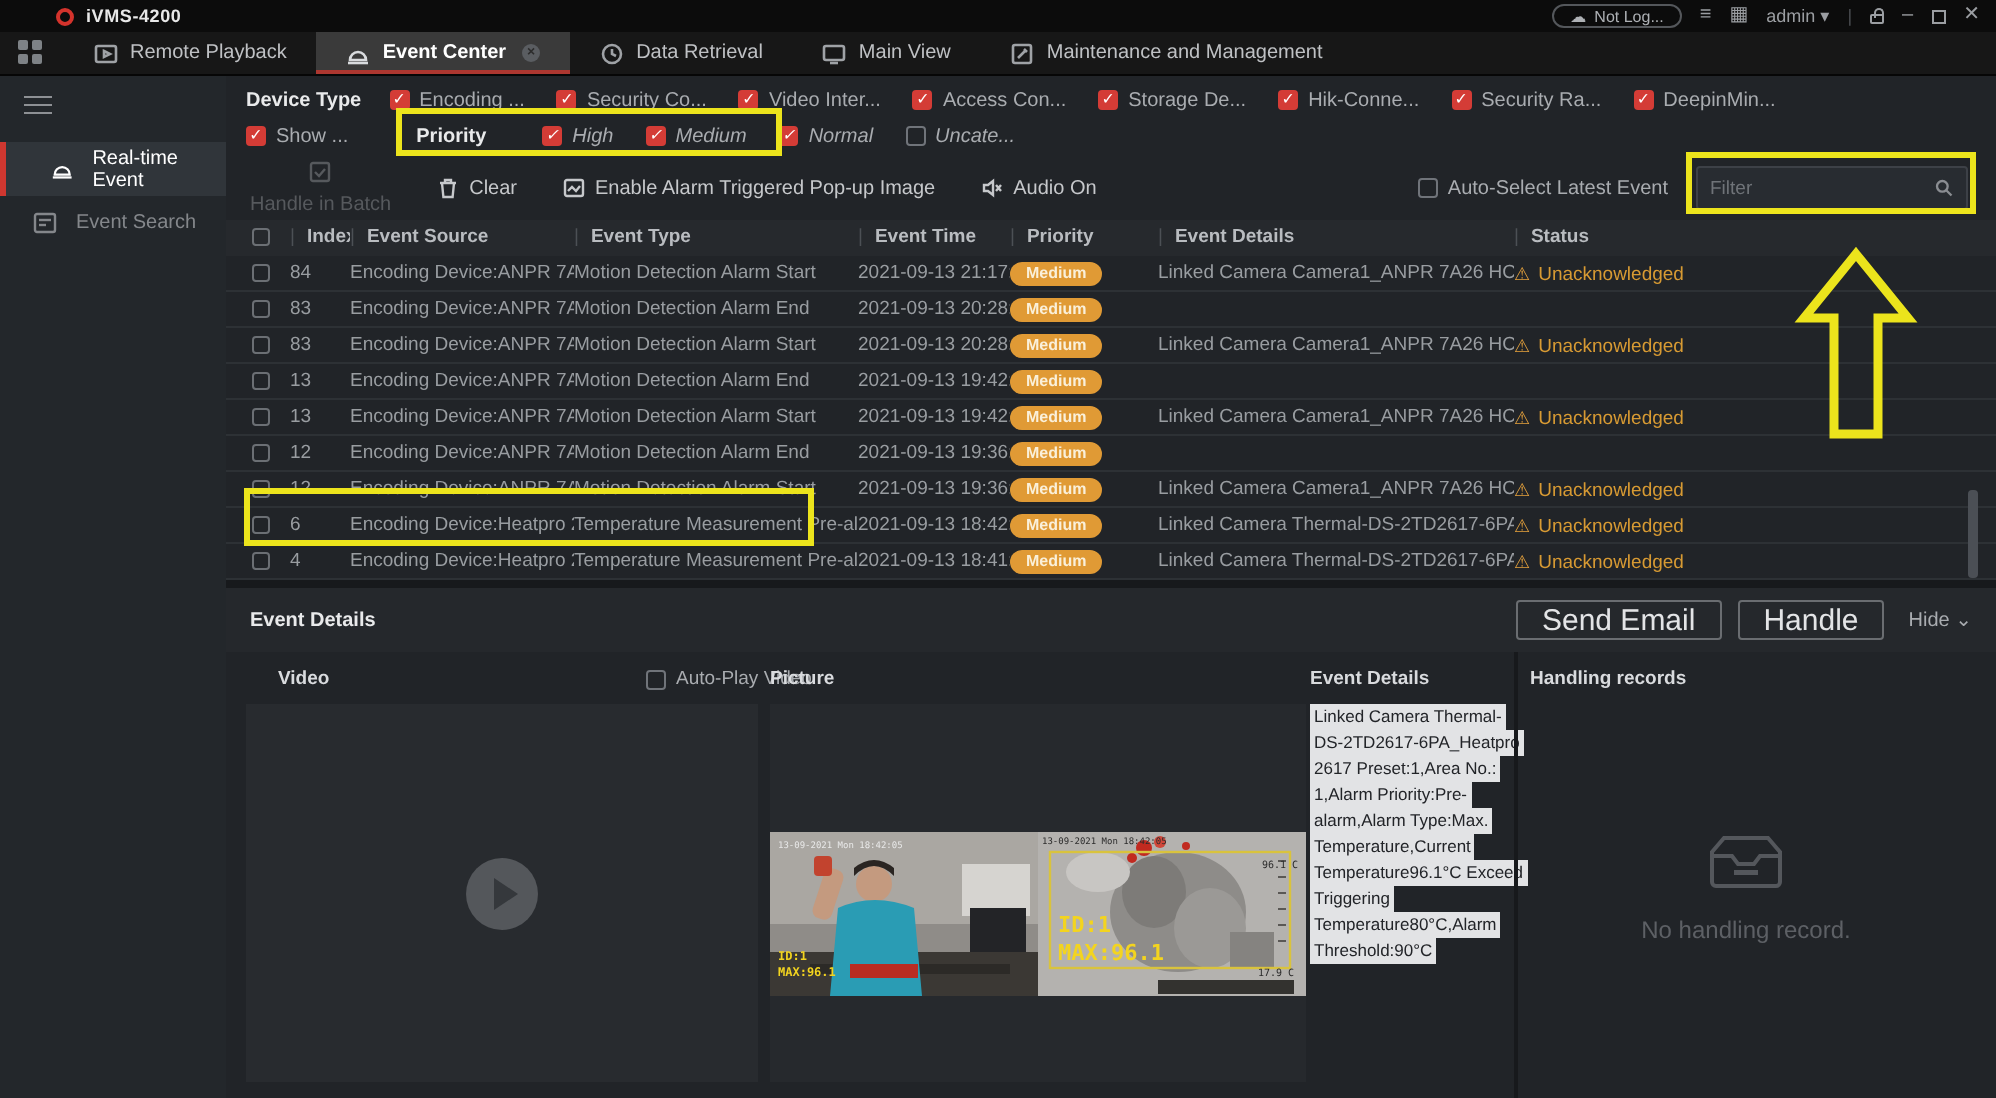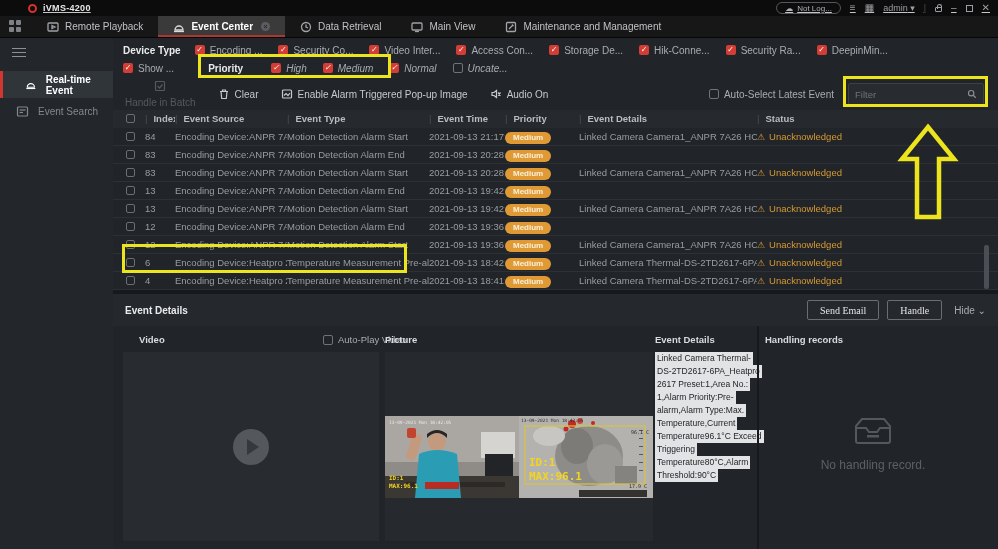--- a/index.html
+++ b/index.html
@@ -1,20 +1,20 @@
 <!DOCTYPE html>
 <html><head>
 <meta charset="utf-8">
 <style>
   * { margin:0; padding:0; box-sizing:border-box; }
   html,body { width:998px; height:549px; }
   body { position:relative; overflow:hidden; background:#17191c; font-family:"Liberation Sans",sans-serif; color:#c4c6c9; }
 
   
-  .titlebar { position:absolute; left:0; top:0; width:998px; height:16px; background:#0c0c0c; display:flex; align-items:center; font-size:9px;text-decoration:underline; }
+  .titlebar { position:absolute; left:0; top:0; width:998px; height:16px; background:#0c0c0c; display:flex; align-items:center; font-size:9px; }
   .logo-dot { width:9px; height:9px; border-radius:50%; border:2px solid #d4332c; margin:0 6px 0 28px; }
   .app-title { color:#e8e8e8; font-weight:bold; letter-spacing:.3px; }
   .tb-right { margin-left:auto; display:flex; align-items:center; gap:9px; padding-right:8px; color:#9b9ea2; }
   .pill { display:flex; align-items:center; gap:4px; border:1px solid #54575b; border-radius:8px; padding:0 8px; height:12px; color:#aeb1b5; font-size:8px; }
   .tb-ico { font-size:10px; line-height:1; color:#9b9ea2; }
   .lock { width:7px; height:5px; border:1px solid #9b9ea2; border-radius:1px; position:relative; margin-top:3px; }
   .lock::before { content:""; position:absolute; left:1px; top:-4px; width:3px; height:4px; border:1px solid #9b9ea2; border-bottom:none; border-radius:3px 3px 0 0; }
   .maxbox { width:7px; height:7px; border:1px solid #9b9ea2; }
   .vline { color:#4a4d51; }
 
@@ -27,21 +27,21 @@
   .tab .t-ico { width:12px; height:12px; flex:0 0 auto; }
   .tab .t-ico svg { width:12px; height:12px; stroke:#9fa2a6; fill:none; stroke-width:1.3; }
   .tab.active .t-ico svg { stroke:#d9dbde; }
   .tab-close { width:9px; height:9px; border-radius:50%; background:#5a5d61; color:#2c2c2c; font-size:7px; line-height:9px; text-align:center; margin-left:2px; }
 
   
   .sidebar { position:absolute; left:0; top:38px; width:113px; bottom:0; background:#23272b; }
   .hamburger { margin:10px 0 14px 12px; width:14px; }
   .hamburger i { display:block; height:1px; background:#8d9094; margin-bottom:3px; }
   .side-item { height:27px; display:flex; align-items:center; gap:9px; padding-left:13px; font-size:10px; color:#84878b; border-left:3px solid transparent; }
-  .side-item.active { background:#30353a; color:#ffffff; font-weight:bold; border-left:3px solid #cf3730; padding-left:22px; }
+  .side-item.active { background:#30353a; color:#ffffff; font-weight:normal; border-left:3px solid #cf3730; padding-left:22px; }
   .side-item svg { width:13px; height:13px; stroke:currentColor; fill:none; stroke-width:1.2; }
 
   
   .content { position:absolute; left:113px; top:38px; width:885px; bottom:0; background:#212428; }
 
   
   .frow { position:absolute; left:10px; display:flex; align-items:center; font-size:10px; height:18px; }
   .frow1 { top:3px; gap:0; }
   .frow2 { top:21px; }
   .flabel { color:#e9eaeb; font-weight:bold; margin-right:14px; }
@@ -82,21 +82,21 @@
   .badge { display:inline-block; background:#e09a35; color:#faf0da; font-size:8px; font-weight:bold; border-radius:7px; padding:1px 8px; line-height:10px; margin-top:2px; }
   .c-status { color:#d79a33; }
   .warn { color:#e6a23c; font-size:9px; margin-right:4px; }
   .scroll-thumb { position:absolute; left:871px; top:207px; width:5px; height:44px; background:#4b4f55; border-radius:2px; }
 
   
   .sec-sep { position:absolute; left:0; top:252px; width:100%; height:4px; background:#17191c; }
   .dheader { position:absolute; left:0; top:256px; width:100%; height:32px; background:#25282c; display:flex; align-items:center; }
   .dtitle { margin-left:12px; font-size:10px; font-weight:bold; color:#e9eaeb; }
   .dh-right { margin-left:auto; display:flex; align-items:center; gap:8px; padding-right:12px; }
-  .btn { height:20px; border:1px solid #6a6d71; border-radius:2px; background:transparent; color:#e3e4e6; font-size:10px; padding:0 12px; font-family:Liberation Serif, serif; }
+  .btn { height:20px; border:1px solid #6a6d71; border-radius:2px; background:transparent; color:#e3e4e6; font-size:15px; padding:0 12px; font-family:Liberation Sans, sans-serif; }
   .hide-lbl { color:#a9acb0; font-size:10px; margin-left:4px; }
   .dbody { position:absolute; left:0; top:288px; width:100%; bottom:0; background:#212428; font-size:9.5px; }
   .plabel { position:absolute; top:8px; font-weight:bold; color:#d9dbde; }
   .autoplay { position:absolute; left:210px; top:8px; display:flex; align-items:center; color:#84878b; }
   .video-box { position:absolute; left:10px; top:26px; width:256px; bottom:8px; background:#282b2f; }
   .play-btn { position:absolute; left:50%; top:50%; transform:translate(-50%,-50%); width:36px; height:36px; border-radius:50%; background:#54575b; }
   .play-btn::after { content:""; position:absolute; left:14px; top:10px; border-left:12px solid #35383c; border-top:8px solid transparent; border-bottom:8px solid transparent; }
   .pic-box { position:absolute; left:272px; top:26px; width:268px; bottom:8px; background:#26292d; }
   .pic-img { position:absolute; left:0; top:64px; width:268px; height:82px; display:flex; }
   .ed-text { position:absolute; left:542px; top:26px; width:100px; line-height:13px; font-size:8.5px; }

